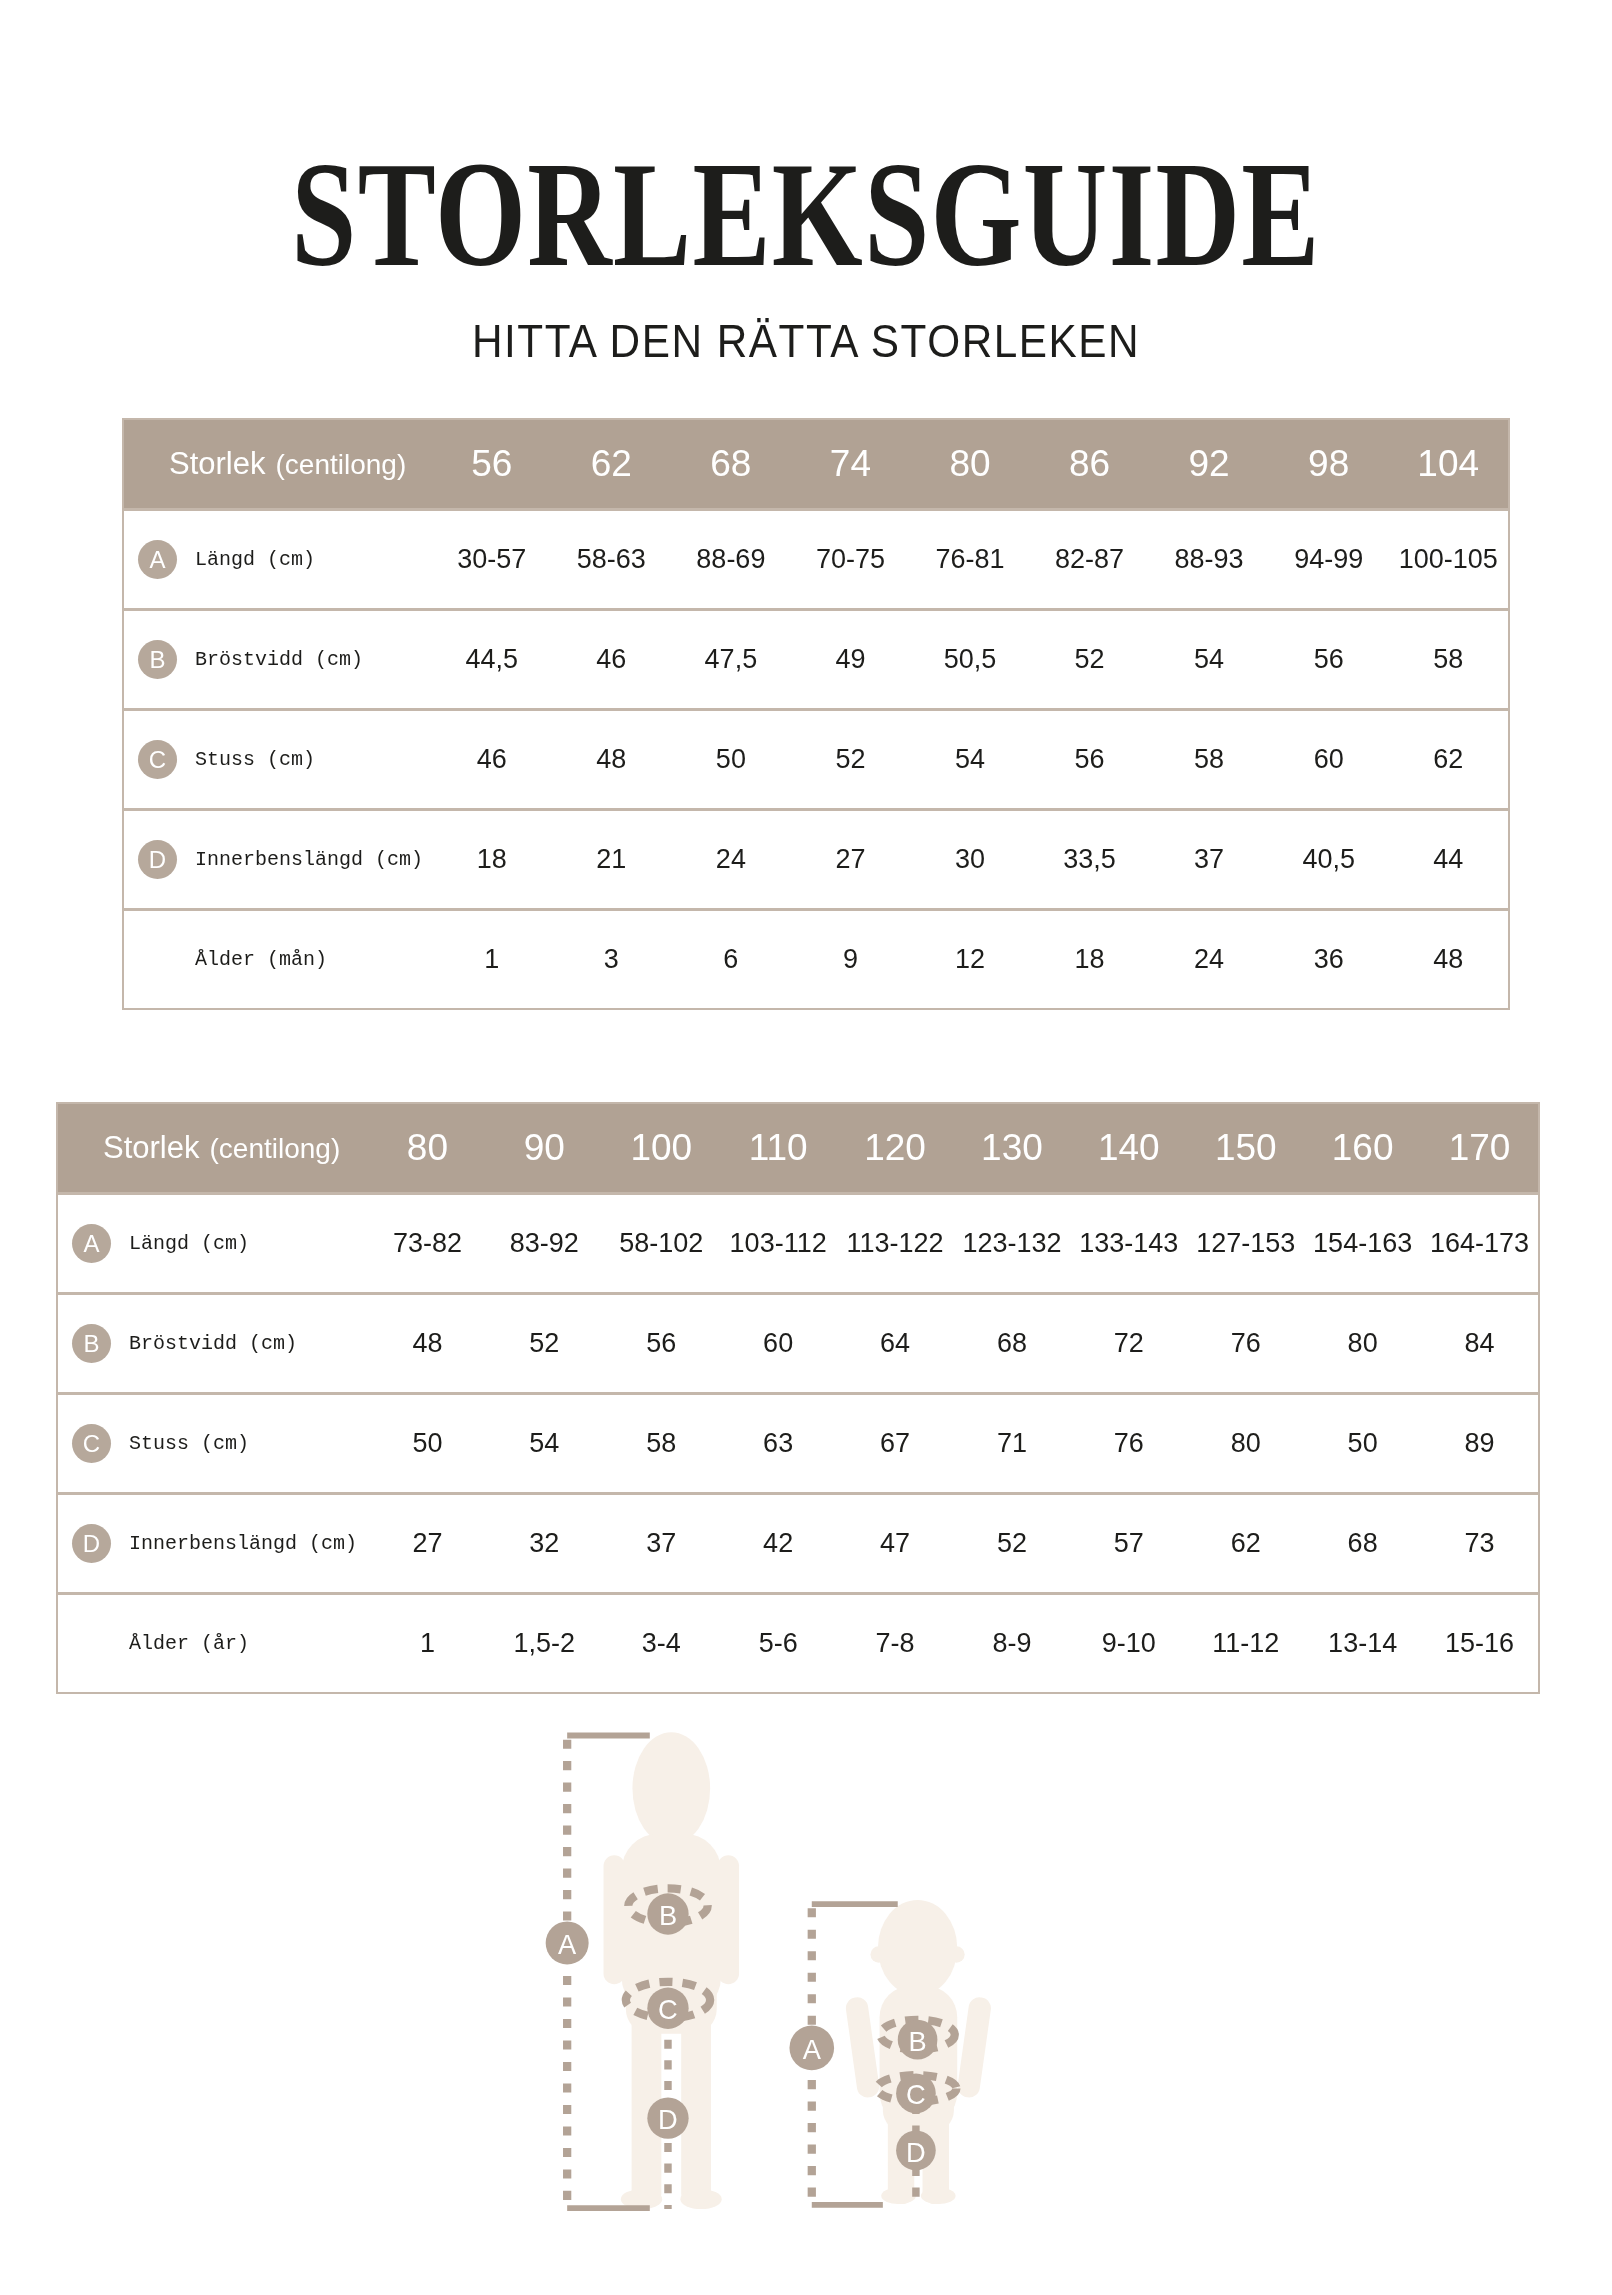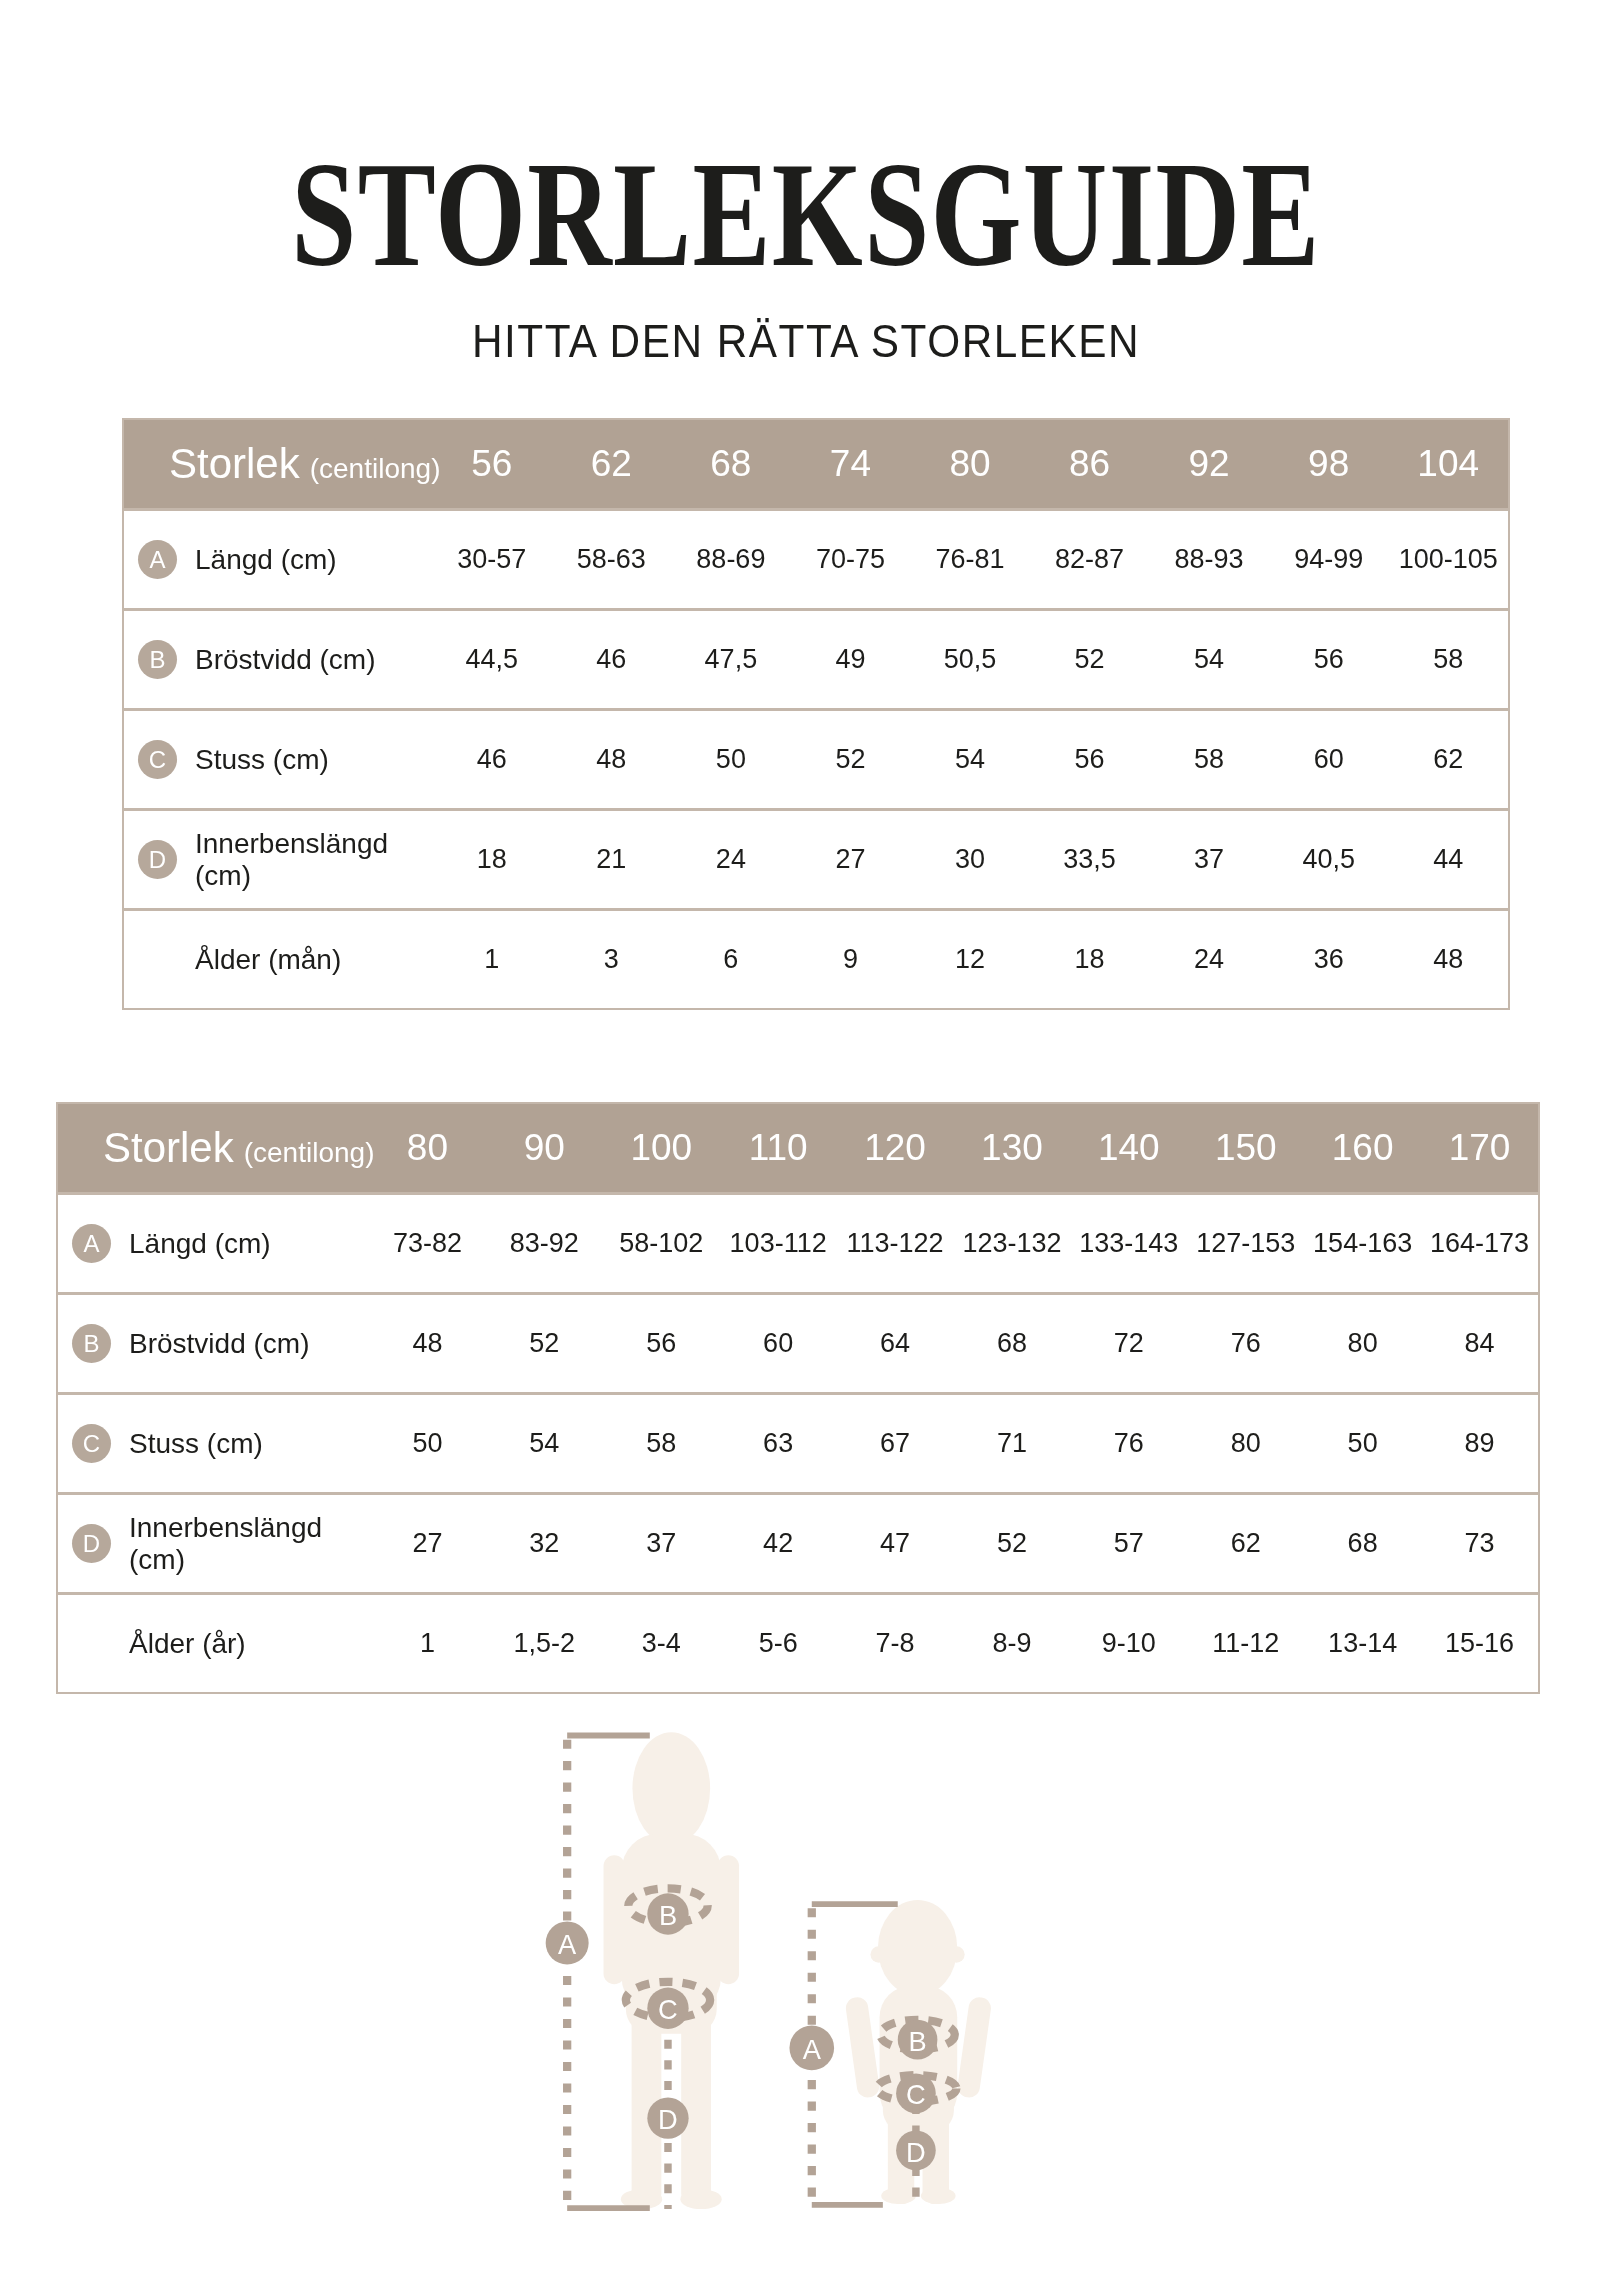--- a/index.html
+++ b/index.html
@@ -55,31 +55,31 @@
   .grid-row.head{height:88px;background:var(--taupe);color:#fff;}
   .grid-row.body{height:100px;border-top:3.3px solid var(--border);background:#fff;}
   .cell{text-align:center;font-size:27px;}
   .head .cell{font-size:37px;color:#fff;}
   .label-cell{
     text-align:left;
     display:flex;align-items:center;
     padding-left:14px;gap:18px;
   }
   .head-label{padding-left:45px;align-items:baseline;gap:10px;}
-  .storlek{font-size:42px;}
+  .storlek{font-size:31px;}
   .cl{font-size:28px;}
   .badge{
     width:39px;height:39px;flex:0 0 39px;
     border-radius:50%;
     background:var(--badge);color:#fff;
     display:flex;align-items:center;justify-content:center;
     font-size:24px;
   }
   .badge-spacer{width:39px;flex:0 0 39px;height:0.8px;}
-  .row-label{font-size:28px;color:var(--ink);}
+  .row-label{font-size:20px;color:var(--ink);font-family:Liberation Mono, monospace;}
   .val{color:var(--ink);}
   .diagram{
     position:absolute;left:0;top:1695px;
     width:1612px;height:600px;
   }
   .sil{fill:var(--sil);}
   .cap{stroke:var(--diagram);stroke-width:7;fill:none;}
   .dashV{stroke:var(--diagram);stroke-width:10;stroke-dasharray:11 15;fill:none;}
   .dashE{stroke:var(--diagram);stroke-width:10;stroke-dasharray:16 12;fill:none;}
   .dashD{stroke:var(--diagram);stroke-width:9;stroke-dasharray:11 14;fill:none;}

